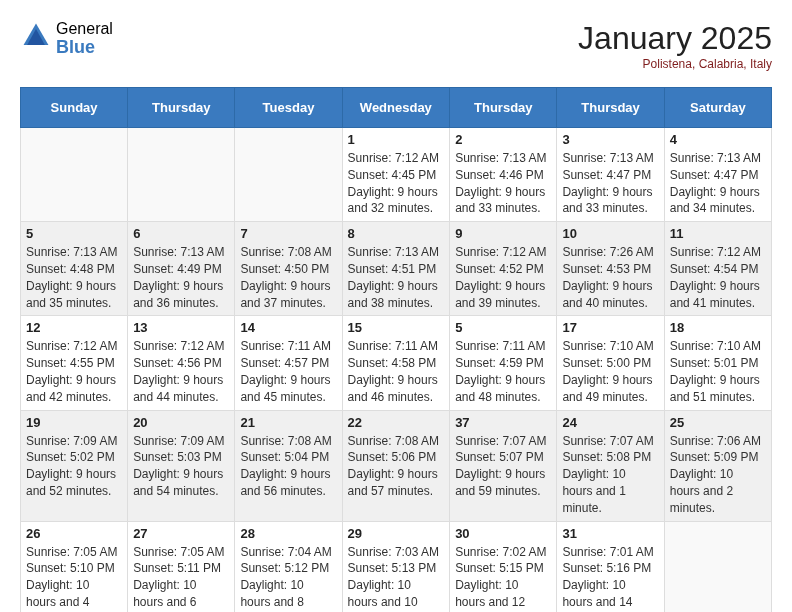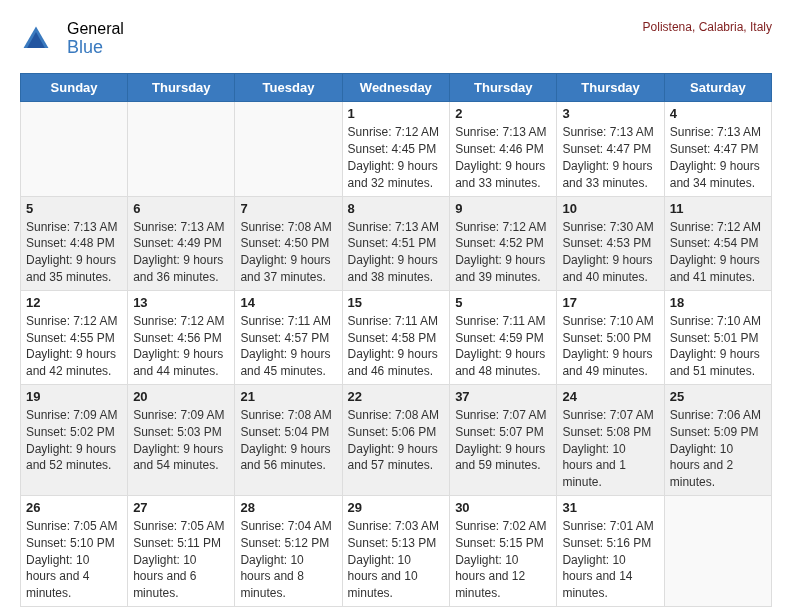--- a/index.html
+++ b/index.html
@@ -11,31 +11,31 @@
       padding: 20px;
     }
     .header {
       display: flex;
       justify-content: space-between;
       align-items: flex-start;
       margin-bottom: 16px;
     }
     .logo {
       display: flex;
-      align-items: center;
-      gap: 15px;
+      align-items: flex-start;
+      gap: 4px;
     }
     .logo-text {
       display: flex;
       flex-direction: column;
       line-height: 1.1;
     }
     .logo-blue {
       font-size: 18px;
-      font-weight: normal;
+      font-weight: bold;
       color: #3a7abf;
     }
     .logo-icon {
       width: 32px;
       height: 32px;
     }
     .title-block {
       text-align: right;
     }
     .month-year {
@@ -49,21 +49,21 @@
     }
     .calendar {
       width: 100%;
       border-collapse: collapse;
       border: 1px solid #ccc;
     }
     .calendar th {
       background-color: #3a7abf;
       color: #fff;
       text-align: center;
-      padding: 6px 4px;
+      padding: 12px 4px;
       font-size: 13px;
       border: 1px solid #2d6aa8;
     }
     .calendar td {
       vertical-align: top;
       padding: 4px 5px;
       border: 1px solid #ddd;
       width: 108px;
       min-height: 80px;
       font-size: 10.5px;
@@ -96,20 +96,21 @@
     <svg class="logo-icon" viewBox="0 0 36 36">
       <polygon points="18,4 32,28 4,28" fill="#3a7abf"></polygon>
       <polygon points="18,10 28,28 8,28" fill="#2255a0"></polygon>
     </svg>
     <div class="logo-text">
       <span>General</span>
       <span class="logo-blue">Blue</span>
     </div>
   </div>
   <div class="title-block">
+    <div class="month-year">January 2025</div>
     <div class="location">Polistena, Calabria, Italy</div>
   </div>
 </div>
 
 <table class="calendar">
   <thead>
     <tr>
     <th>Sunday</th>
         <th>Thursday</th>
         <th>Tuesday</th>
@@ -175,21 +176,21 @@
 Daylight: 9 hours and 38 minutes.</div>
         </td>
         <td>
           <div class="day-number">9</div>
           <div class="day-info">Sunrise: 7:12 AM
 Sunset: 4:52 PM
 Daylight: 9 hours and 39 minutes.</div>
         </td>
         <td>
           <div class="day-number">10</div>
-          <div class="day-info">Sunrise: 7:30 AM
+          <div class="day-info">Sunrise: 7:26 AM
 Sunset: 4:53 PM
 Daylight: 9 hours and 40 minutes.</div>
         </td>
         <td>
           <div class="day-number">11</div>
           <div class="day-info">Sunrise: 7:12 AM
 Sunset: 4:54 PM
 Daylight: 9 hours and 41 minutes.</div>
         </td>
       </tr>

